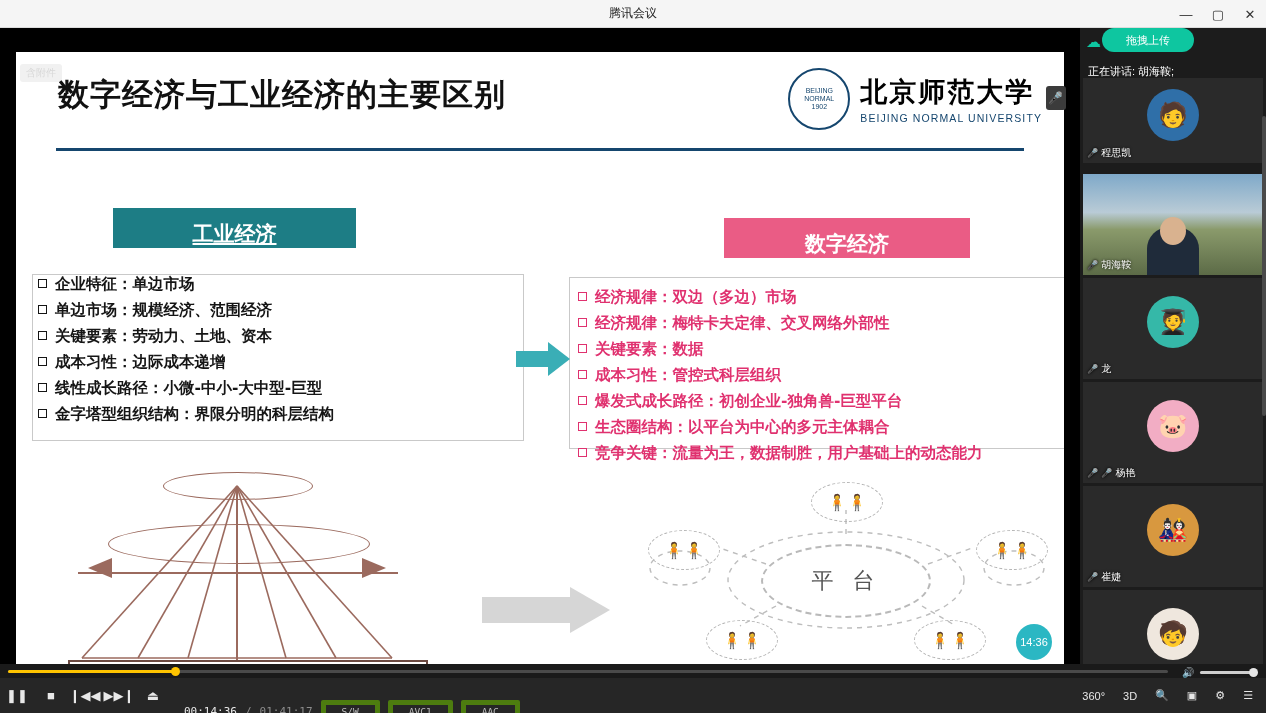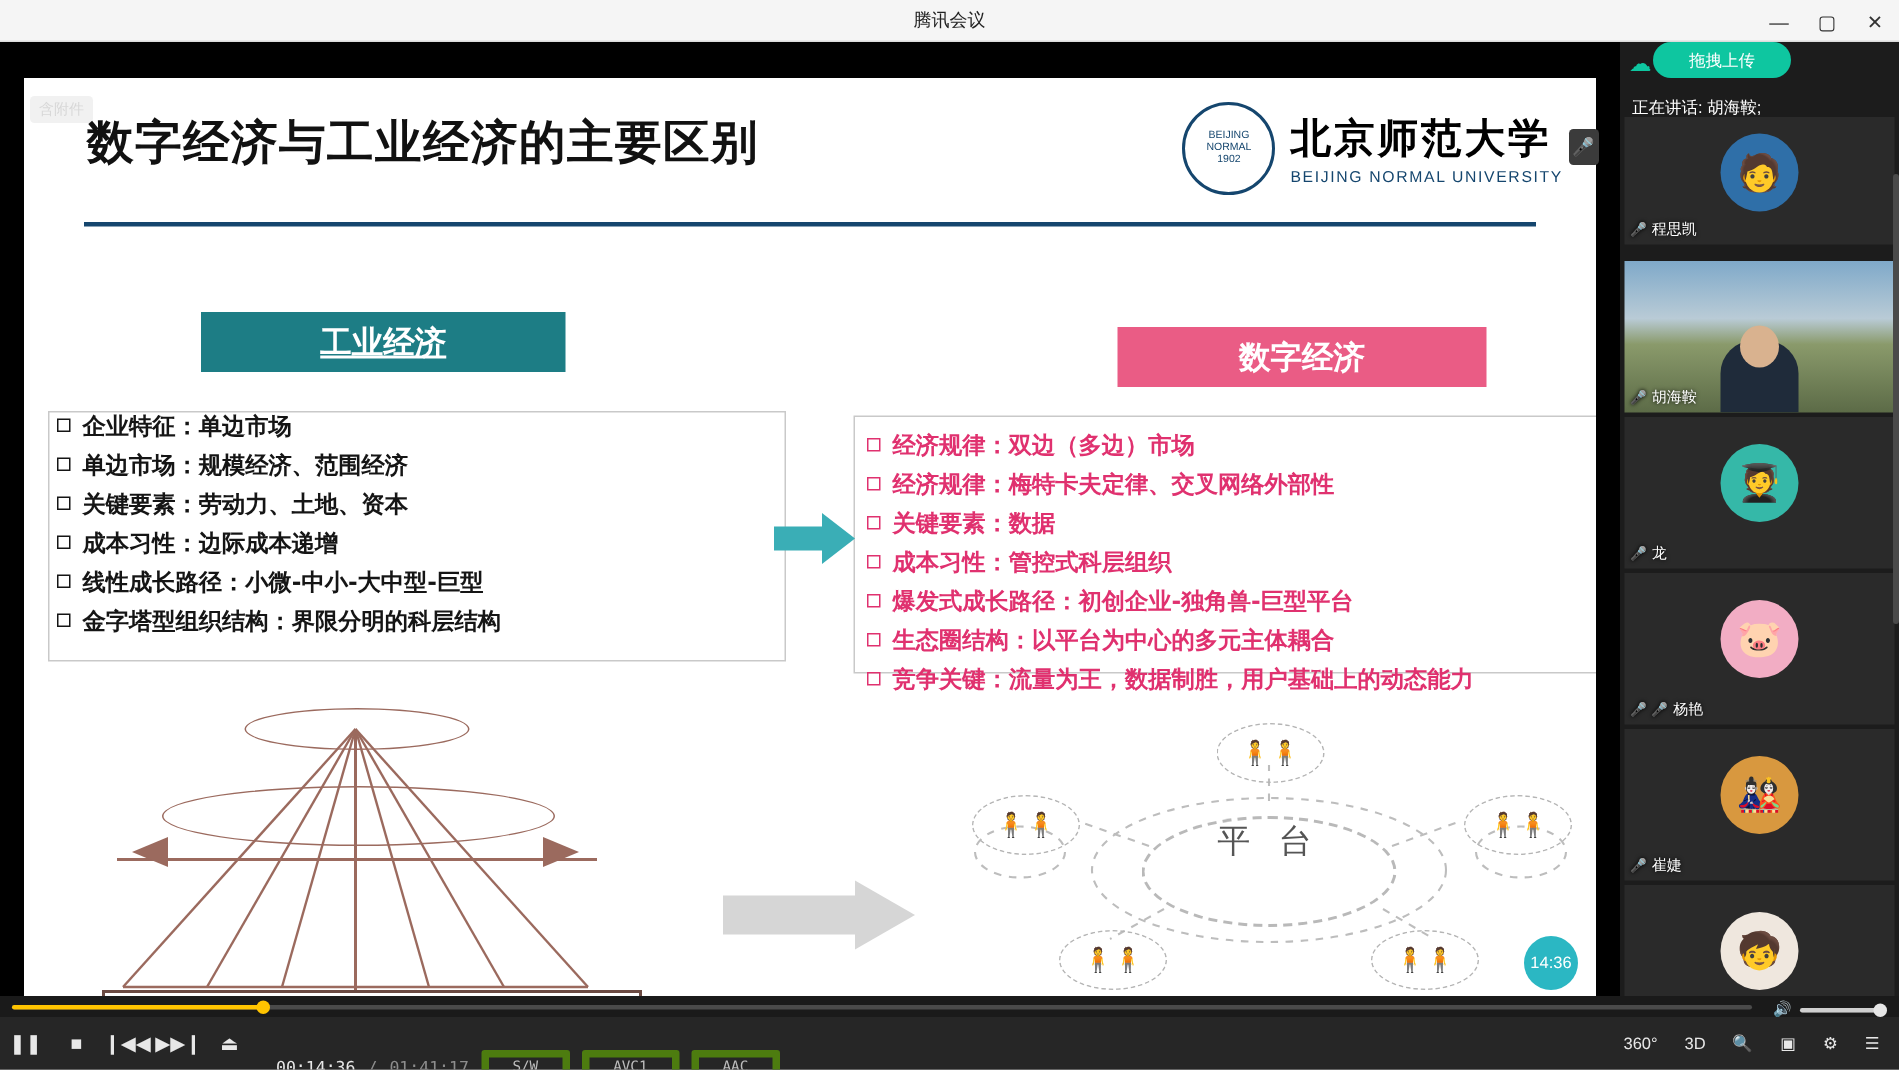--- a/index.html
+++ b/index.html
@@ -85,24 +85,23 @@
     font-size: 10.5px; color: #15466e; letter-spacing: 1.1px;
     margin-top: 2px;
   }
   .rule {
     position: absolute; left: 40px; top: 96px;
     width: 968px; height: 3px; background: #15466e;
   }
 
   .hdr-box {
     position: absolute; height: 40px;
-    display: flex; align-items: center; justify-content: center;
+    display: flex; align-items: flex-end; justify-content: center;
     font-size: 21px; font-weight: 700; color: #fff;
     font-family: "DejaVu Sans", "Liberation Sans", sans-serif;
-    margin-left: 21px;
   }
   .hdr-left { left: 97px; top: 156px; width: 243px; background: #1d7d85; }
   .hdr-left span { text-decoration: underline; }
   .hdr-right { left: 708px; top: 166px; width: 246px; background: #ea5c85; }
 
   .panel {
     position: absolute;
     border: 1px solid #c9c9c9;
   }
   .panel-left { left: 16px; top: 222px; width: 492px; height: 167px; }
@@ -161,21 +160,21 @@
     font-size: 23px; font-weight: 700; color: #333;
     font-family: "DejaVu Sans", "Liberation Sans", sans-serif;
     background: #fff;
   }
 
   
   .platform { position: absolute; left: 600px; top: 420px; width: 460px; height: 210px; }
   .plat-core {
     position: absolute; left: 145px; top: 72px; width: 170px; height: 74px;
     border: 2px dashed #b9b9b9; border-radius: 50%;
-    display: flex; align-items: flex-start; justify-content: center;
+    display: flex; align-items: center; justify-content: center;
     font-size: 22px; color: #555; letter-spacing: 6px;
     font-family: "DejaVu Sans", "Liberation Sans", sans-serif;
   }
   .node {
     position: absolute; width: 72px; height: 40px;
     border: 1.5px dashed #b5b5b5; border-radius: 50%;
     display: flex; align-items: center; justify-content: center;
     font-size: 16px; color: #7f5f58;
   }
   .plat-label {

